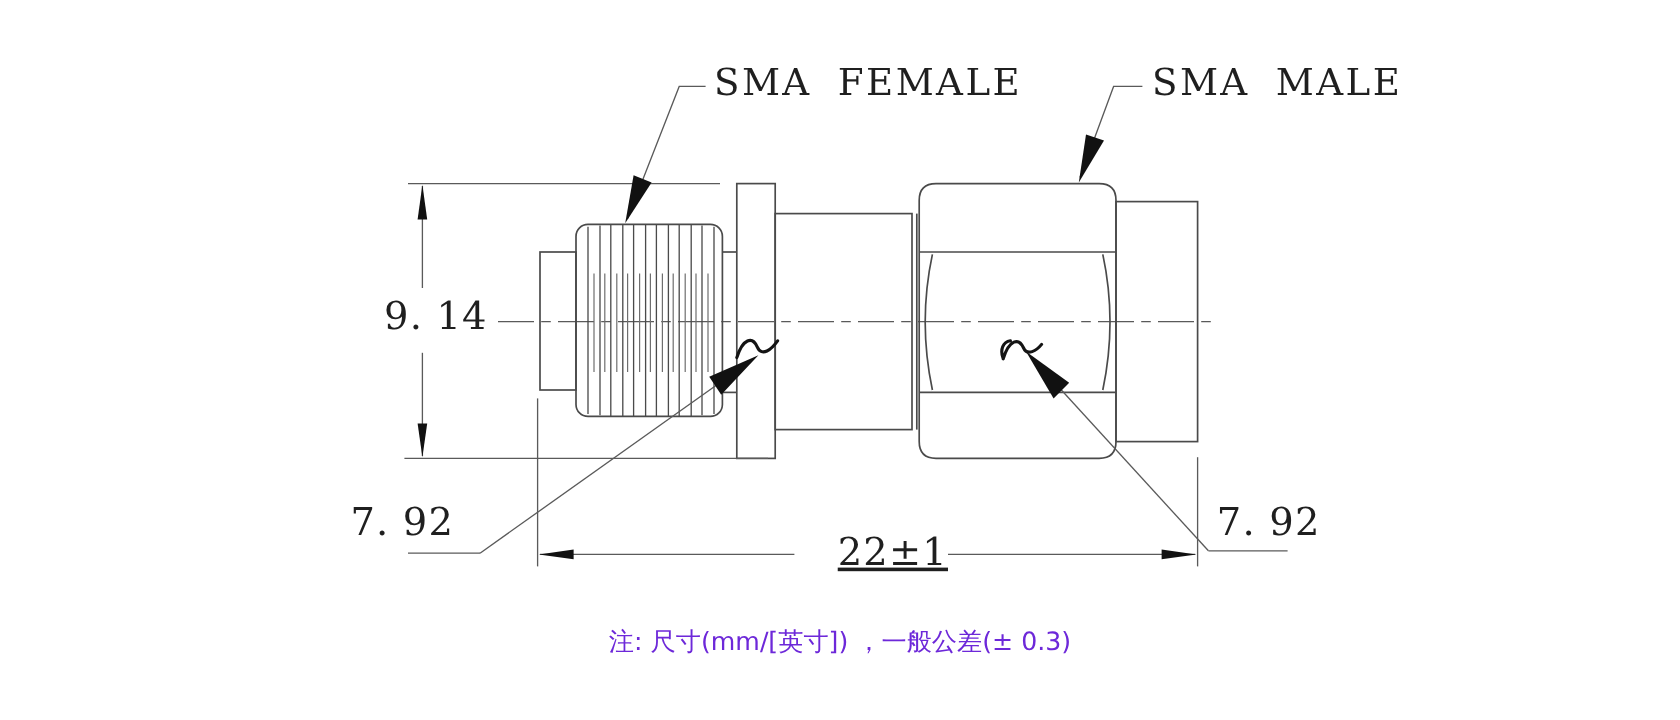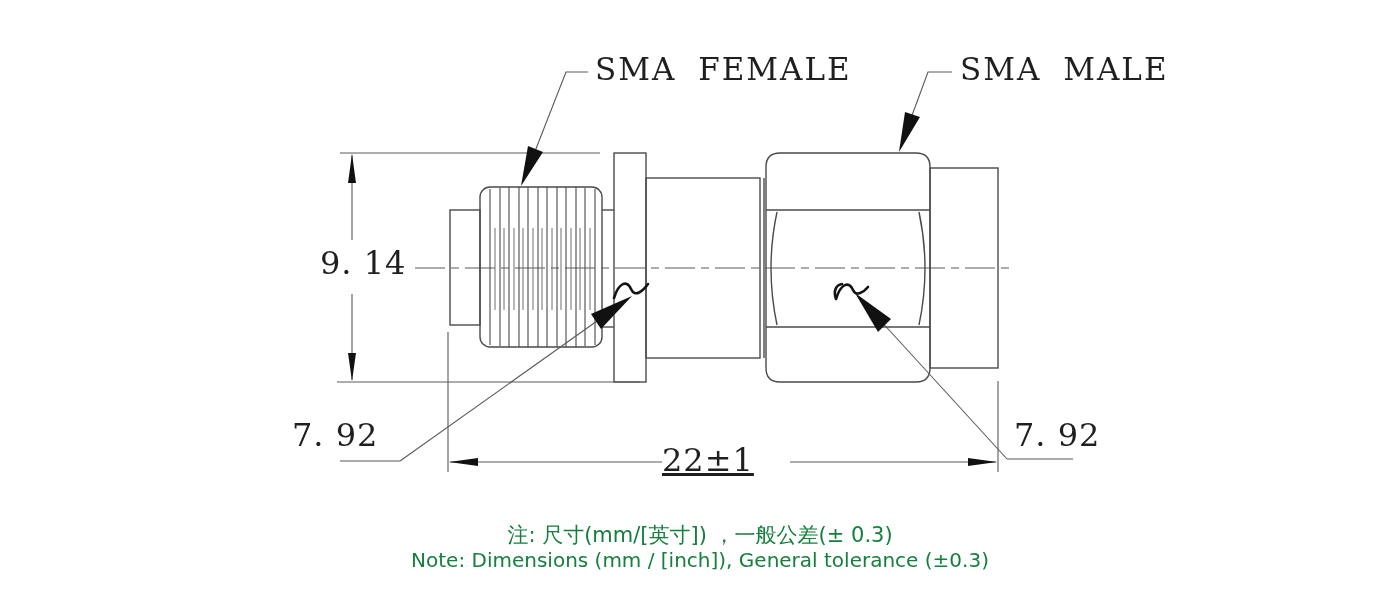--- a/index.html
+++ b/index.html
@@ -20,27 +20,27 @@
     font-size: 32px;
     letter-spacing: 1px;
     white-space: nowrap;
     line-height: 1;
   }
   .label-text {
     font-size: 31px;
     letter-spacing: 2px;
     word-spacing: 10px;
   }
-  .dim-center { text-align: left; }
+  .dim-center { text-align: right; }
   .note-text {
     position: absolute;
     left: 0;
     width: 1400px;
     text-align: center;
-    color: #15803d;
+    color: #6d28d9;
     font-family: "DejaVu Sans", "Liberation Sans", sans-serif;
     white-space: nowrap;
   }
   .note-zh { top: 521px; font-size: 21px; }
   .note-en { top: 548px; font-size: 20px; }
 </style>
 </head>
 <body>
 
 <div class="canvas">
@@ -150,15 +150,14 @@
 
   <div class="cad-text dim-center" style="left:320px; top:247px; width:86px;">9. 14</div>
 
   <div class="cad-text" style="left:292px; top:419px;">7. 92</div>
 
   <div class="cad-text dim-center" style="left:662px; top:444px; width:128px;text-decoration:underline;">22±1</div>
 
   <div class="cad-text" style="left:1014px; top:419px;">7. 92</div>
 
   <div class="note-text note-zh">注: 尺寸(mm/[英寸]) ，一般公差(± 0.3)</div>
-  <div class="note-text note-en">Note: Dimensions (mm / [inch]), General tolerance (±0.3)</div>
 
 </div>
 
 </body></html>

